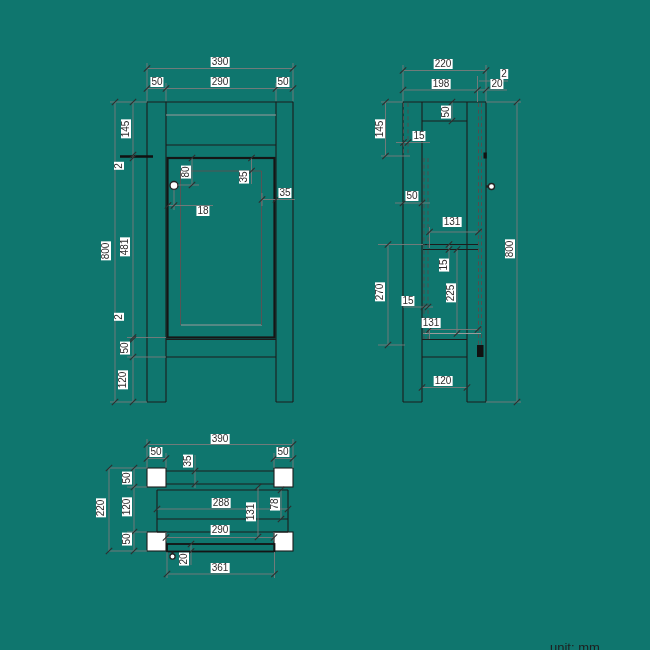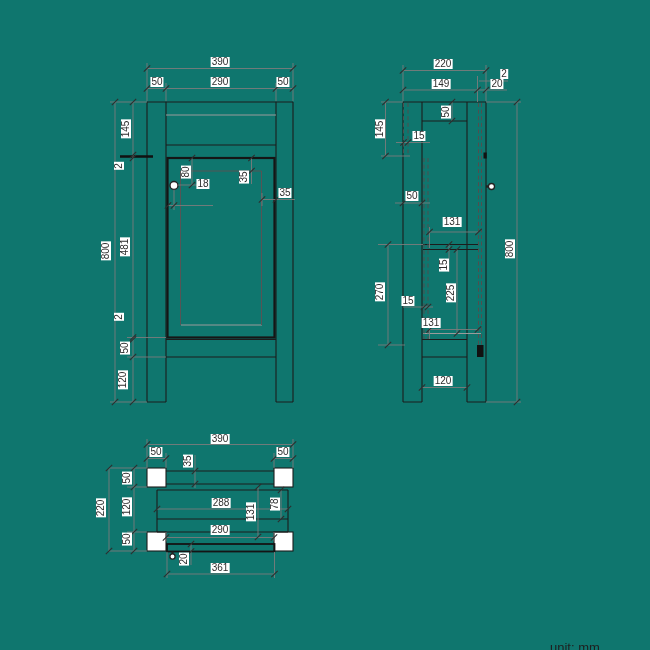--- a/index.html
+++ b/index.html
@@ -165,26 +165,26 @@
 <div class="dim" style="left:220px;top:82px">290</div>
 <div class="dim" style="left:283px;top:82px">50</div>
 <div class="dim v" style="left:106px;top:251px">800</div>
 <div class="dim v" style="left:126px;top:129px">145</div>
 <div class="dim v" style="left:119px;top:166px">2</div>
 <div class="dim v" style="left:125px;top:247px">481</div>
 <div class="dim v" style="left:119px;top:317px">2</div>
 <div class="dim v" style="left:125px;top:348px">50</div>
 <div class="dim v" style="left:123px;top:380px">120</div>
 <div class="dim v" style="left:186px;top:172px">80</div>
-<div class="dim" style="left:203px;top:184px">18</div>
+<div class="dim" style="left:203px;top:211px">18</div>
 <div class="dim v" style="left:244px;top:177px">35</div>
 <div class="dim" style="left:285px;top:193px">35</div>
 
 <div class="dim" style="left:443px;top:64px">220</div>
-<div class="dim" style="left:441px;top:84px">149</div>
+<div class="dim" style="left:441px;top:84px">198</div>
 <div class="dim" style="left:504px;top:74px">2</div>
 <div class="dim" style="left:497px;top:84px">20</div>
 <div class="dim v" style="left:380px;top:129px">145</div>
 <div class="dim v" style="left:446px;top:112px">50</div>
 <div class="dim" style="left:419px;top:136px">15</div>
 <div class="dim" style="left:412px;top:196px">50</div>
 <div class="dim" style="left:452px;top:222px">131</div>
 <div class="dim v" style="left:444px;top:265px">15</div>
 <div class="dim v" style="left:451px;top:293px">225</div>
 <div class="dim" style="left:431px;top:323px">131</div>

